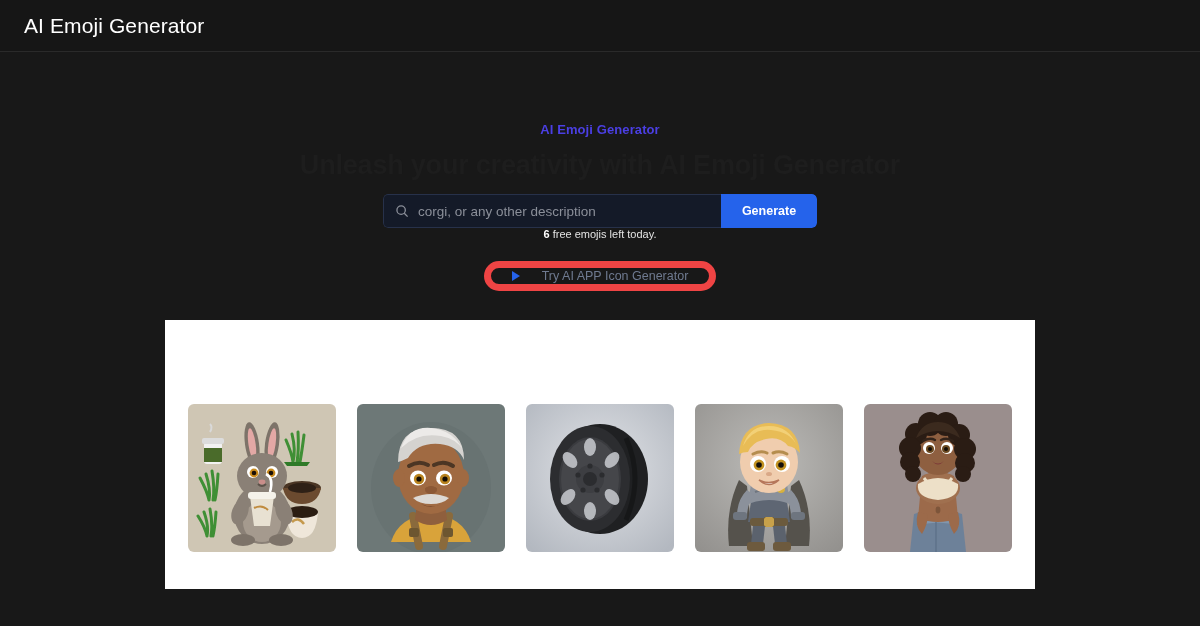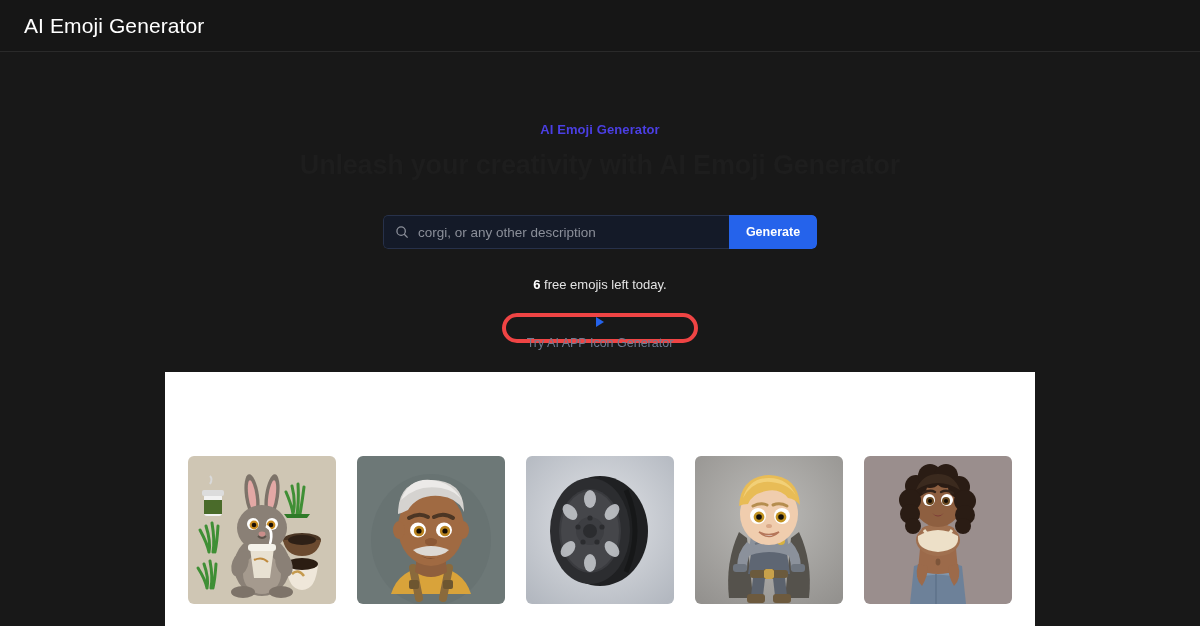--- a/index.html
+++ b/index.html
@@ -65,21 +65,21 @@
   .hero-title {
     margin-top: 13px;
     color: #1d1d1d;
     font-size: 27px;
     font-weight: 700;
     letter-spacing: -.2px;
   }
 
   
   .search-row {
-    margin: 34px auto 0;
+    margin: 13px auto 0;
     width: 434px;
     height: 34px;
     display: flex;
     border-radius: 5px;
     overflow: hidden;
   }
   .search-box {
     flex: 1;
     background: #141a28;
     border: 1px solid #27314a;
@@ -95,54 +95,52 @@
     flex: 1;
     background: transparent;
     border: none;
     outline: none;
     color: #d8d8d8;
     font-family: "Liberation Sans", sans-serif;
     font-size: 13.5px;
   }
   .search-input::placeholder { color: #8b8f99; }
   .generate-btn {
-    width: 88px;
+    width: 96px;
     background: #2563eb;
     color: #ffffff;
     border: none;
     border-radius: 0 5px 5px 0;
     font-family: "Liberation Sans", sans-serif;
     font-size: 12.5px;
     font-weight: 700;
     cursor: pointer;
   }
 
   .quota {
-    margin-top: 28px;
     text-align: center;
     color: #e3e3e3;
-    font-size: 13px;
+    font-size: 11px;
   }
   .quota b { font-weight: 700; color: #ffffff; }
 
   .promo-wrap { margin-top: 21px; text-align: center; }
   .promo-btn {
     display: inline-flex;
     align-items: center;
-    gap: 9px;
+    gap: 22px;
     height: 30px;
     padding: 0 21px;
-    border: 4px solid #ef4444;
+    border: 7px solid #ef4444;
     border-radius: 999px;
     background: transparent;
     color: #6f7a90;
     font-family: "Liberation Sans", sans-serif;
     font-size: 12.5px;
     cursor: pointer;
-    flex-direction: column;
   }
   .play-tri {
     width: 0; height: 0;
     border-left: 8px solid #2563eb;
     border-top: 5px solid transparent;
     border-bottom: 5px solid transparent;
   }
 
   
   .panel {

